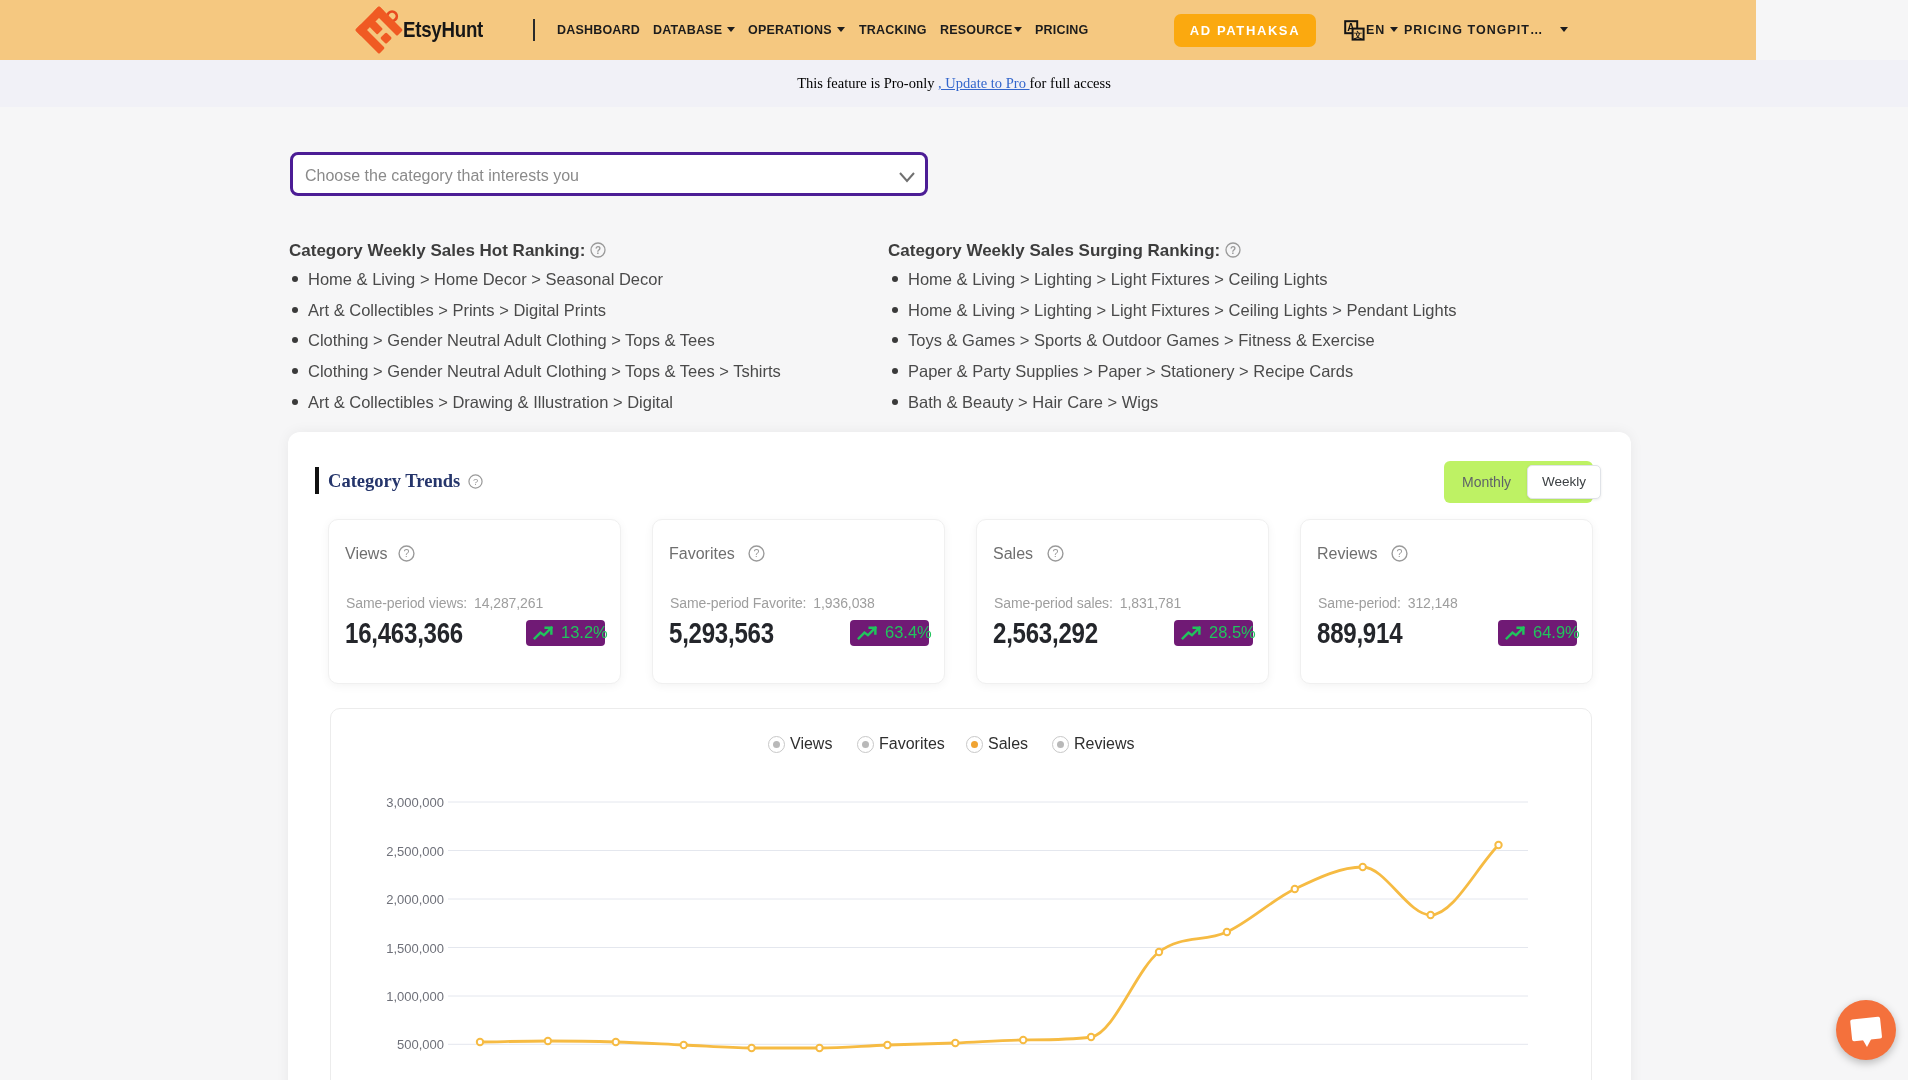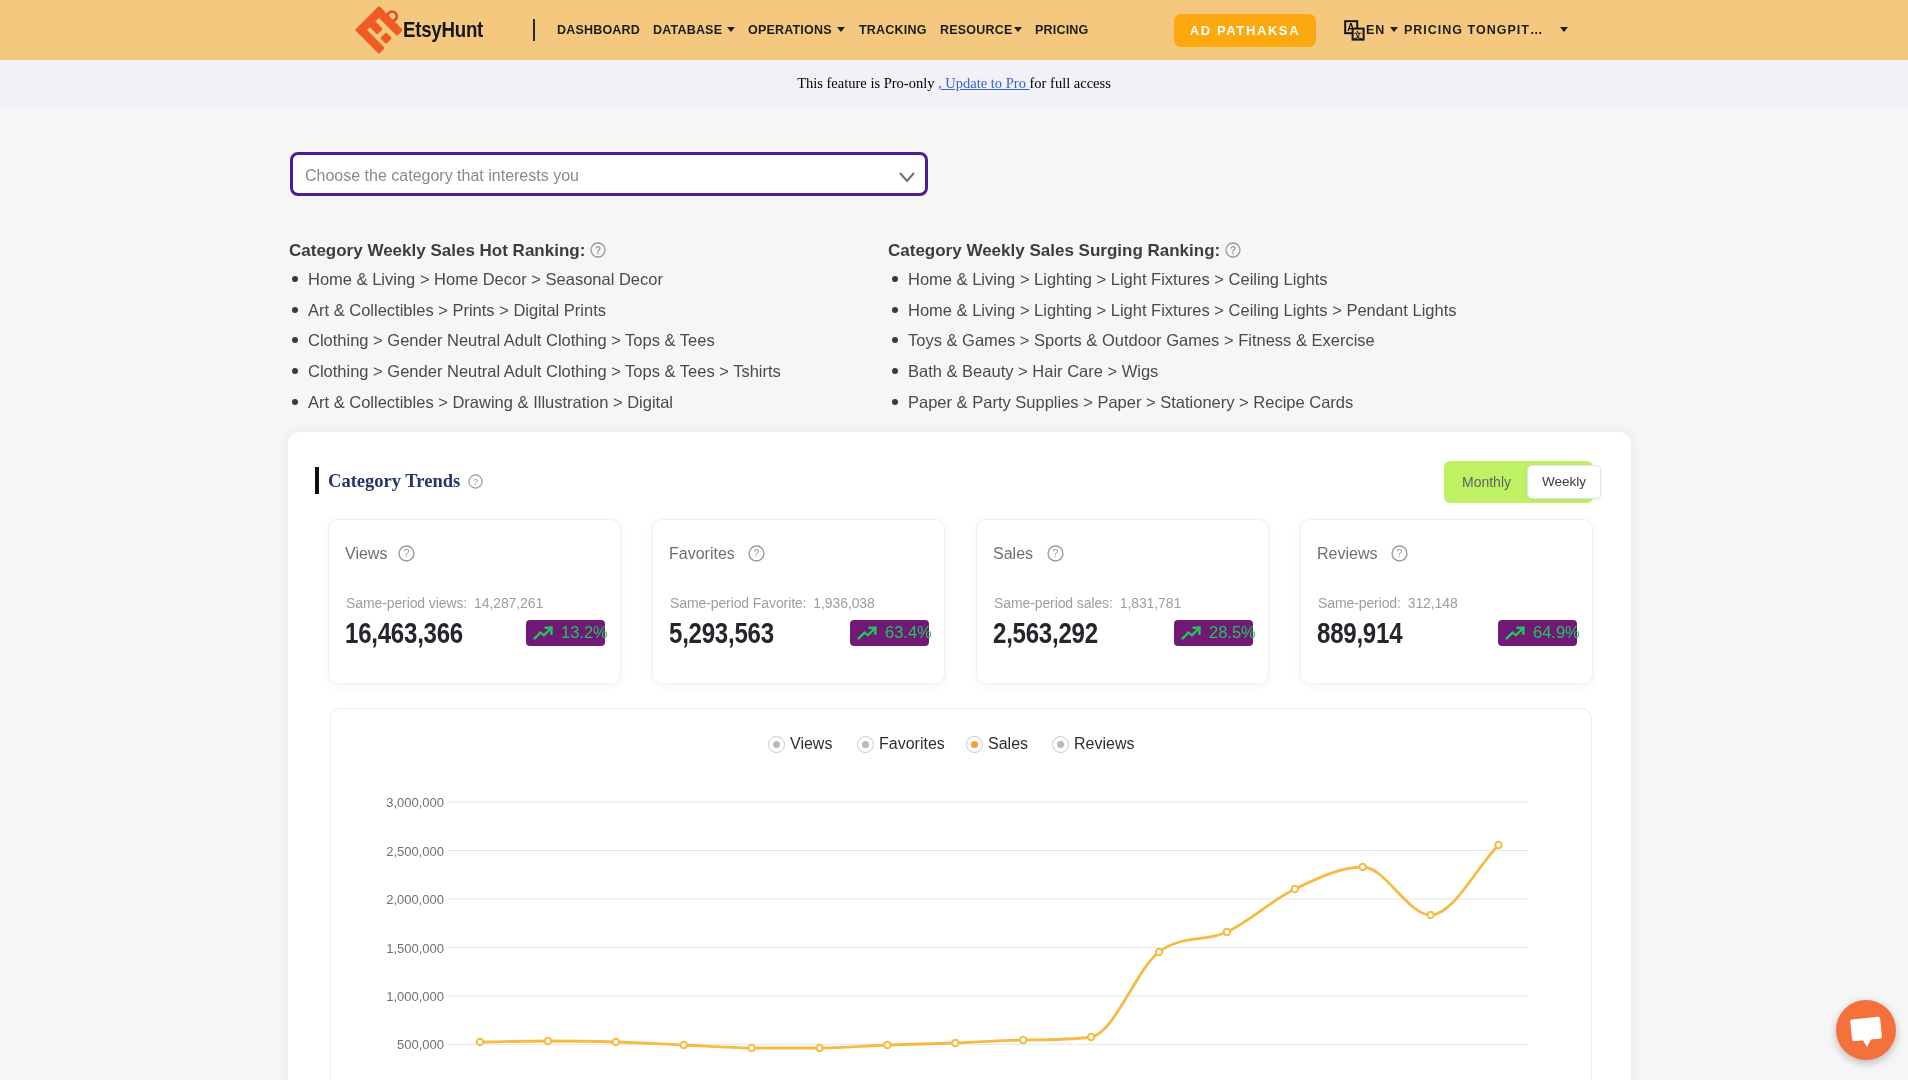--- a/index.html
+++ b/index.html
@@ -1,21 +1,21 @@
 <!DOCTYPE html>
 <html><head>
 <meta charset="utf-8">
 <style>
 * { margin:0; padding:0; box-sizing:border-box; }
 html,body { width:1908px; height:1080px; overflow:hidden; }
 .page { position:relative; width:1908px; height:1080px; background:#f6f6f7; font-family:"Liberation Sans", sans-serif; overflow:hidden; }
 .abs { position:absolute; }
 
 
-.header { position:absolute; left:0; top:0; width:1908px; height:60px; background:#f5c880; }
+.header { position:absolute; left:0; top:0; width:1756px; height:60px; background:#f5c880; }
 .wordmark { position:absolute; left:403px; top:17px; font-size:22px; font-weight:bold; color:#161616; letter-spacing:-0.3px; transform:scaleX(0.85); transform-origin:0 0; }
 .navsep { position:absolute; left:533px; top:19px; width:2px; height:22px; background:#2a2a2a; }
 .nav { position:absolute; top:23px; font-size:12.5px; font-weight:bold; color:#1c1c1c; letter-spacing:0.2px; }
 .caret { position:absolute; top:27px; width:0; height:0; border-left:4.5px solid transparent; border-right:4.5px solid transparent; border-top:5.5px solid #1c1c1c; }
 .adbtn { position:absolute; left:1174px; top:14px; width:142px; height:33px; background:#fba90f; border-radius:7px; color:#fff; font-size:13px; font-weight:bold; letter-spacing:1.6px; text-align:center; line-height:33px; }
 
 
 .notif { position:absolute; left:0; top:60px; width:1908px; height:47px; background:#f1f1f7; font-family:"Liberation Serif", serif; font-size:14.5px; color:#000; text-align:center; line-height:47px; }
 .notif a { color:#3366cc; text-decoration:underline; }
 
@@ -124,22 +124,22 @@
   <div class="rankhead" style="left:888px; top:241px;">Category Weekly Sales Surging Ranking:
     <svg class="help" width="16" height="16" viewBox="0 0 16 16">
         <circle cx="8" cy="8" r="7" fill="none" stroke="#9a9a9a" stroke-width="1.3"></circle>
         <text x="8" y="11.5" font-size="10" fill="#9a9a9a" text-anchor="middle" font-family="Liberation Sans">?</text>
       </svg>
   </div>
   <ul class="ranklist" style="left:888px; top:264px;">
     <li>Home &amp; Living &gt; Lighting &gt; Light Fixtures &gt; Ceiling Lights</li>
     <li>Home &amp; Living &gt; Lighting &gt; Light Fixtures &gt; Ceiling Lights &gt; Pendant Lights</li>
     <li>Toys &amp; Games &gt; Sports &amp; Outdoor Games &gt; Fitness &amp; Exercise</li>
+    <li>Paper &amp; Party Supplies &gt; Paper &gt; Stationery &gt; Recipe Cards</li>
     <li>Bath &amp; Beauty &gt; Hair Care &gt; Wigs</li>
-    <li>Paper &amp; Party Supplies &gt; Paper &gt; Stationery &gt; Recipe Cards</li>
   </ul>
 
   <div class="panel"></div>
   <div class="tbar"></div>
   <div class="ttitle">Category Trends</div>
   <svg class="abs" style="left:468px; top:474px" width="15" height="15" viewBox="0 0 16 16">
       <circle cx="8" cy="8" r="7" fill="none" stroke="#9a9a9a" stroke-width="1.3"></circle>
       <text x="8" y="11.5" font-size="10" fill="#9a9a9a" text-anchor="middle" font-family="Liberation Sans">?</text>
     </svg>
   <div class="toggle">

